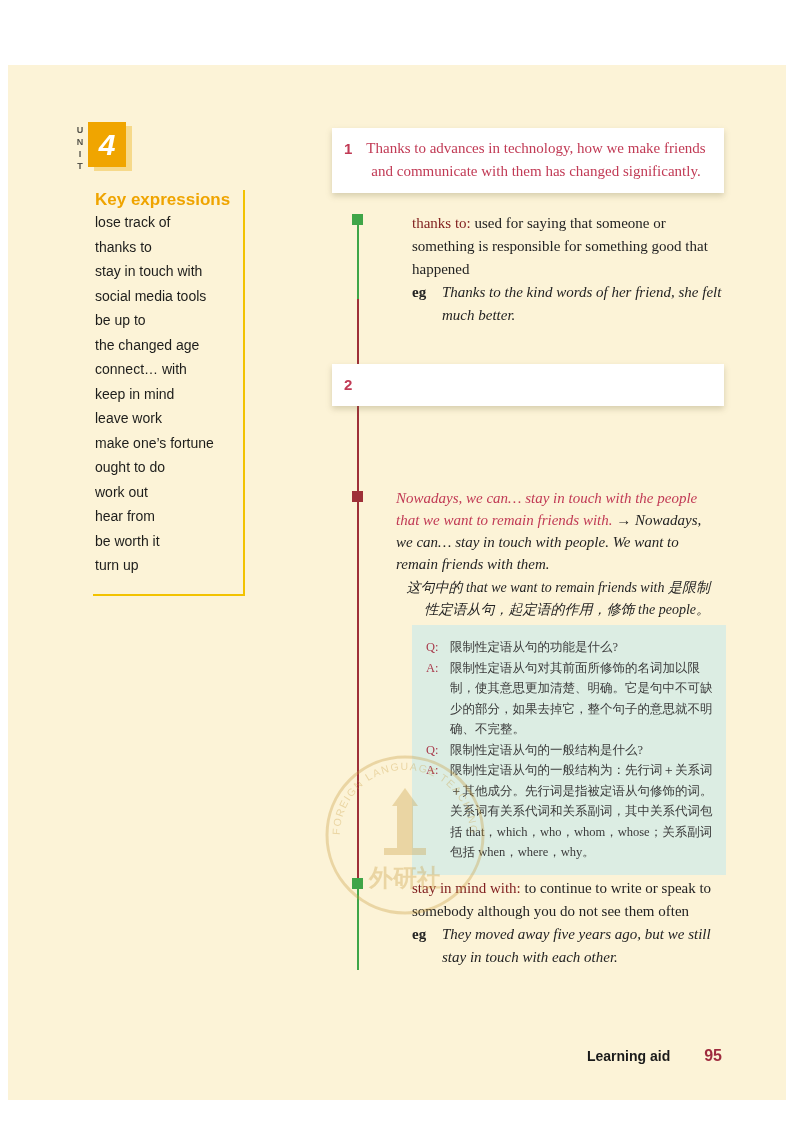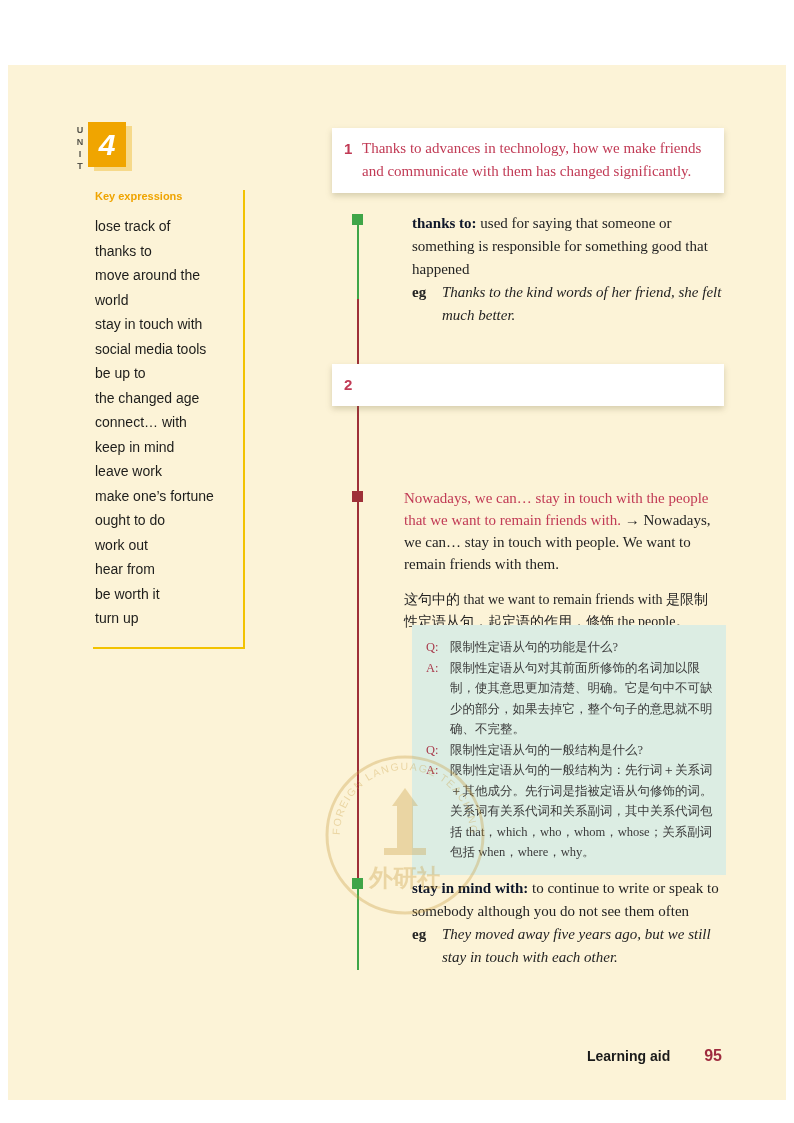--- a/index.html
+++ b/index.html
@@ -15,56 +15,56 @@
                color:#55534a; letter-spacing:2px; margin:3px 3px 0 0; }
   .unit-num-box { width:38px; height:45px; background:#F0A500; color:#ffffff;
                   display:flex; align-items:center; justify-content:center;
                   font-family:"Liberation Sans", sans-serif; font-style:italic;
                   font-weight:bold; font-size:30px; box-shadow:6px 4px 0 #F6D98A; }
 
   
   .sidebar { position:absolute; left:85px; top:125px; width:152px;
              border-right:2px solid #F2C200; border-bottom:2px solid #F2C200;
              padding:0 8px 16px 2px; }
-  .sidebar-heading { font-family:"Liberation Sans", sans-serif; font-size:11px; font-weight:bold;
-                     color:#EFA400; margin-bottom:12px; }
+  .sidebar-heading { font-family:"Liberation Sans", sans-serif; font-size:17px; font-weight:bold;
+                     color:#EFA400; }
   .sidebar-list { list-style:none; }
   .sidebar-list li { font-family:Liberation Sans, sans-serif; font-size:14px;
                      line-height:24.5px; color:#1d1d1b; }
 
   
   .vline { position:absolute; left:349px; width:2px; z-index:1; }
   .vline.green { background:#3FA548; }
   .vline.maroon { background:#9E3038; }
   .sq { position:absolute; left:344px; width:11px; height:11px; z-index:3; }
   .sq.green { background:#3FA548; }
   .sq.maroon { background:#9E3038; }
 
   
   .sentence-box { position:absolute; left:324px; width:392px; background:#ffffff;
                   padding:9px 14px 10px 12px; box-shadow:0 3px 6px rgba(120,110,70,.28);
                   display:flex; z-index:2; }
   .sentence-num { font-family:"Liberation Sans", sans-serif; font-weight:bold;
                   font-size:15px; line-height:23px; color:#C13A55; width:18px; flex:none; }
-  .sentence-text { font-size:15px; line-height:23px; color:#C13A55; }
+  .sentence-text { font-size:15px; line-height:23px; color:#C13A55;text-align:center; }
 
   
   .note { position:absolute; left:404px; width:314px; font-size:15px; line-height:23px;
           color:#232323; z-index:2; }
-  .term { font-weight:bold; color:#0f172a;text-align:center; }
+  .term { font-weight:normal; color:#7f1d1d;text-align:center; }
   .eg-row { display:flex;justify-content:space-between; }
   .eg-label { font-weight:bold; width:30px; flex:none; }
   .eg-text { font-style:italic; }
 
   
-  .analysis { position:absolute; left:396px; top:422px; width:314px;
-              font-size:15px; line-height:22px; z-index:2; }
+  .analysis { position:absolute; left:388px; top:422px; width:314px;
+              font-size:15px; line-height:22px; z-index:2;font-style:italic; }
   .analysis .red { color:#C13A55; }
   .analysis .blk { color:#232323; }
-  .analysis .cn { font-size:14px; line-height:22px; color:#232323; margin-top:14px; }
+  .analysis .cn { font-size:14px; line-height:22px; color:#232323; margin-top:2px;text-align:right; }
 
   
   .qa-box { position:absolute; left:404px; top:560px; width:314px; background:#DCEDE3;
             padding:12px 12px 12px 14px; z-index:2; }
   .qa-row { display:flex; font-size:12.5px; line-height:20.5px; color:#3b3b3b; }
   .qa-label { width:24px; flex:none; color:#A8394B; }
 
   
   .footer { position:absolute; top:982px; left:0; right:64px; text-align:right; }
   .footer-label { font-family:"Liberation Sans", sans-serif; font-weight:bold;
@@ -84,21 +84,20 @@
   <div class="unit-badge">
     <div class="unit-vert">UNIT</div>
     <div class="unit-num-box">4</div>
   </div>
 
   <div class="sidebar">
     <div class="sidebar-heading">Key expressions</div>
     <ul class="sidebar-list">
       <li>lose track of</li>
       <li>thanks to</li>
-      <li>move around the world</li>
       <li>stay in touch with</li>
       <li>social media tools</li>
       <li>be up to</li>
       <li>the changed age</li>
       <li>connect… with</li>
       <li>keep in mind</li>
       <li>leave work</li>
       <li>make one’s fortune</li>
       <li>ought to do</li>
       <li>work out</li>

